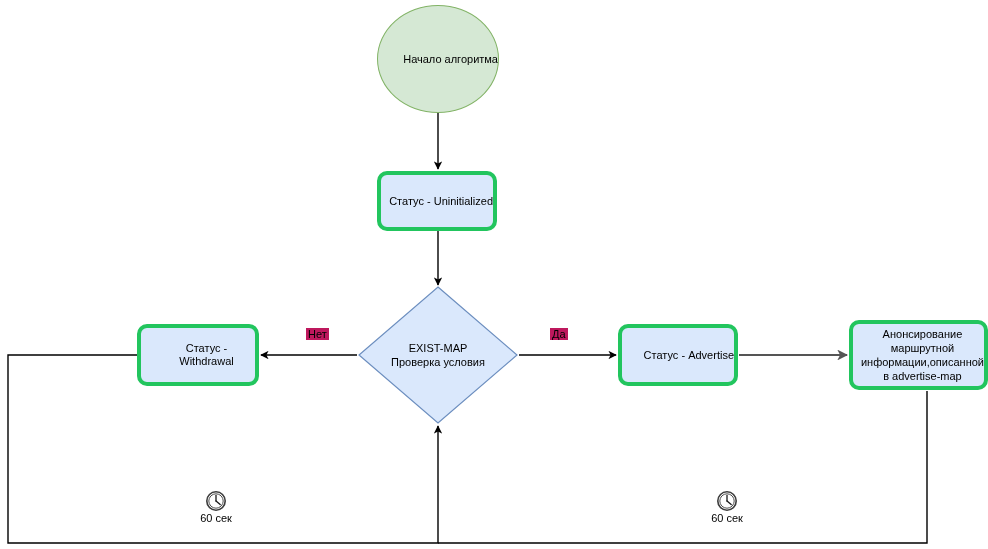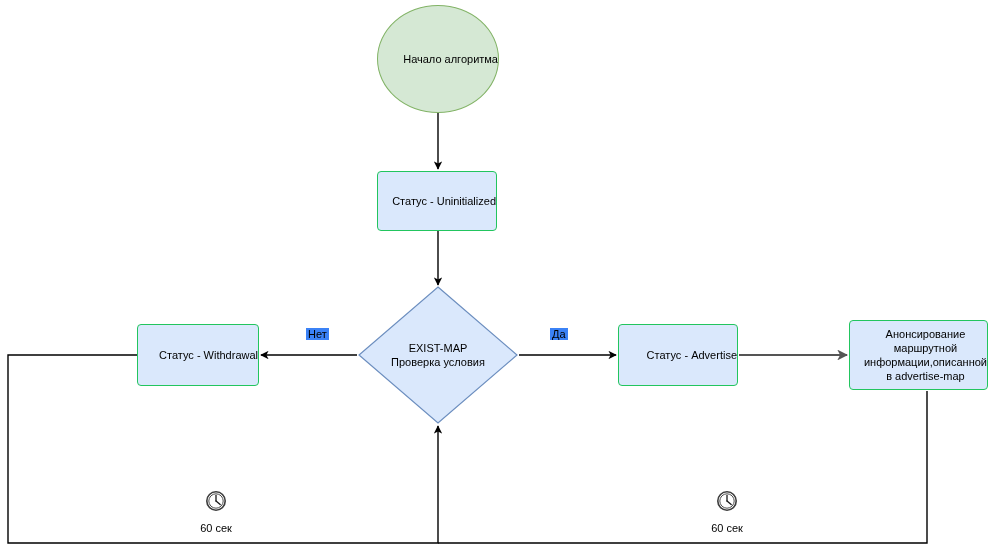--- a/index.html
+++ b/index.html
@@ -40,22 +40,22 @@
     left: 377px;
     top: 5px;
     width: 122px;
     height: 108px;
     border-radius: 50%;
     background: #d5e8d4;
     border: 1px solid #82b366;
   }
   .node-proc {
     background: #dae8fc;
-    border: 1px solid #22c55e;
-    border-radius: 4px;
+    border: 4px solid #22c55e;
+    border-radius: 10px;
   }
   .node-uninit {
     left: 377px;
     top: 171px;
     width: 120px;
     height: 60px;
   }
   .node-withdrawal {
     left: 137px;
     top: 324px;
@@ -95,40 +95,40 @@
     text-align: center;
     font-size: 11px;
     line-height: 14px;
     color: #000;
   }
   .decision .decision-label span { display: block; }
   .edge-label {
     position: absolute;
     font-size: 11px;
     color: #000;
-    background: #3b82f6;
+    background: #be185d;
     padding: 0 2px;
     z-index: 4;
     white-space: nowrap;
   }
   .label-net { left: 306px; top: 328px; }
   .label-da  { left: 550px; top: 328px; text-align: center; }
   .timer {
     position: absolute;
     z-index: 4;
     text-align: center;
     width: 90px;
   }
   .timer .clock-icon { display: block; margin: 0 auto; }
   .timer .timer-label {
     display: block;
     font-size: 11px;
     color: #000;
     background: #ffffff;
-    margin-top: 10px;
+    margin-top: 0;
     line-height: 13px;
   }
   .timer-left  { left: 171px; top: 490px; }
   .timer-right { left: 682px; top: 490px; }
 </style>
 </head>
 <body>
 
 <div id="canvas">
 

